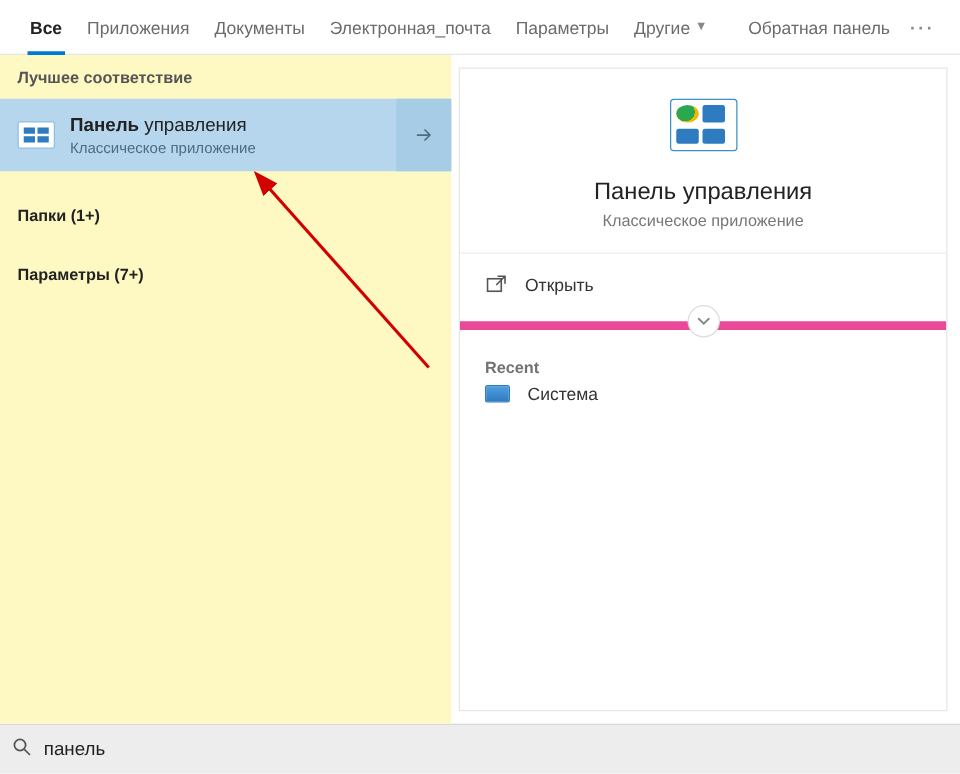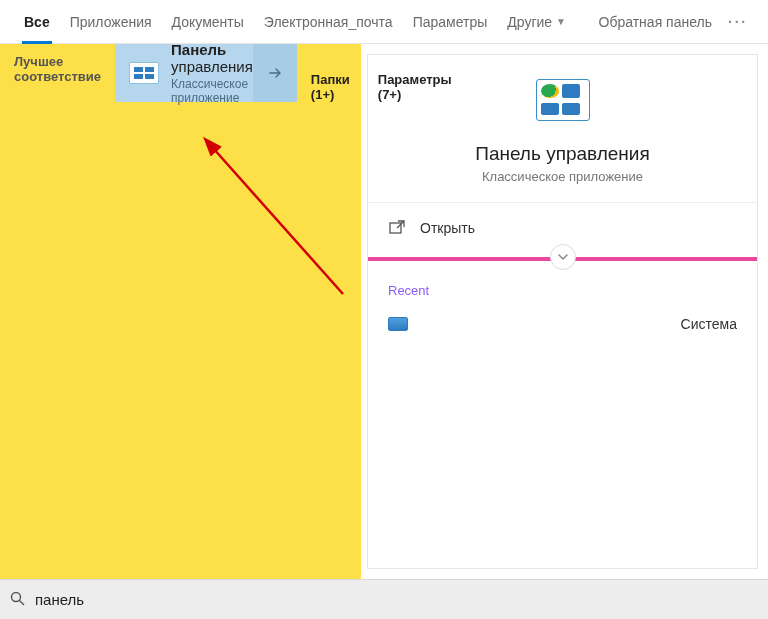--- a/index.html
+++ b/index.html
@@ -61,23 +61,23 @@
     flex: 1;
     display: flex;
     overflow: hidden;
     position: relative;
   }
 
   
   .left-pane {
     width: 361px;
     flex-shrink: 0;
-    background: #fde047;
-    display: flex;
-    flex-direction: row;
+    background: #fef9c3;
+    display: flex;
+    flex-direction: column;
     position: relative;
   }
   .section-head {
     font-weight: 600;
     font-size: 13px;
     color: #555;
     padding: 10px 14px 10px 14px;
   }
   .best-match {
     background: #b5d6ec;
@@ -160,21 +160,21 @@
     margin-bottom: 22px;
   }
   .chip { border-radius: 2px; }
   .chip.pie { width: 18px; height: 14px; background: radial-gradient(circle at 40% 40%, #2aa84f 0 55%, #f5b800 55% 100%); border-radius:50%; }
   .chip.b1 { width: 18px; height: 14px; background: #2f7bc0;}
   .chip.b2 { width: 18px; height: 12px; background: #2f7bc0;}
   .chip.b3 { width: 18px; height: 12px; background: #2f7bc0;}
   .detail-title { font-size: 19px; color:#222; margin-bottom: 4px;}
   .detail-sub { font-size: 13px; color: #777; }
 
-  .actions { padding: 6px 0 10px; border-bottom: 4px solid #ec4899; position: relative;}
+  .actions { padding: 6px 0 10px; border-bottom: 7px solid #ec4899; position: relative;}
   .action-row {
     display: flex;
     align-items: center;
     padding: 10px 20px;
     gap: 14px;
     color: #333;
     font-size: 14px;
   }
   .action-row .ico {
     width: 18px; height: 18px; display:flex; align-items:center; justify-content:center;
@@ -187,22 +187,22 @@
     transform: translateX(-50%);
     width: 26px; height: 26px;
     border: 1px solid #ddd;
     border-radius: 50%;
     background: #fff;
     display:flex; align-items:center; justify-content:center;
     color:#888;
     font-size: 12px;
   }
   .recent-block { padding: 22px 20px 10px; }
-  .recent-head { font-weight:400; font-size:13px; color:#8b5cf6; margin-bottom: 12px;}
-  .recent-row { display:flex; align-items:center; gap:28px; padding:6px 0; font-size:14px; color:#333;justify-content:space-between;}
+  .recent-head { font-weight:700; font-size:13px; color:#737373; margin-bottom: 0;}
+  .recent-row { display:flex; align-items:center; gap:14px; padding:6px 0; font-size:14px; color:#333;}
   .recent-row .rico {
     width: 20px; height: 14px; border:1px solid #2f7bc0; border-radius:2px;
     background: linear-gradient(#4fa0e0,#2f7bc0);
   }
 
   
   .searchbar {
     height: 40px;
     background: #ededed;
     display: flex;

